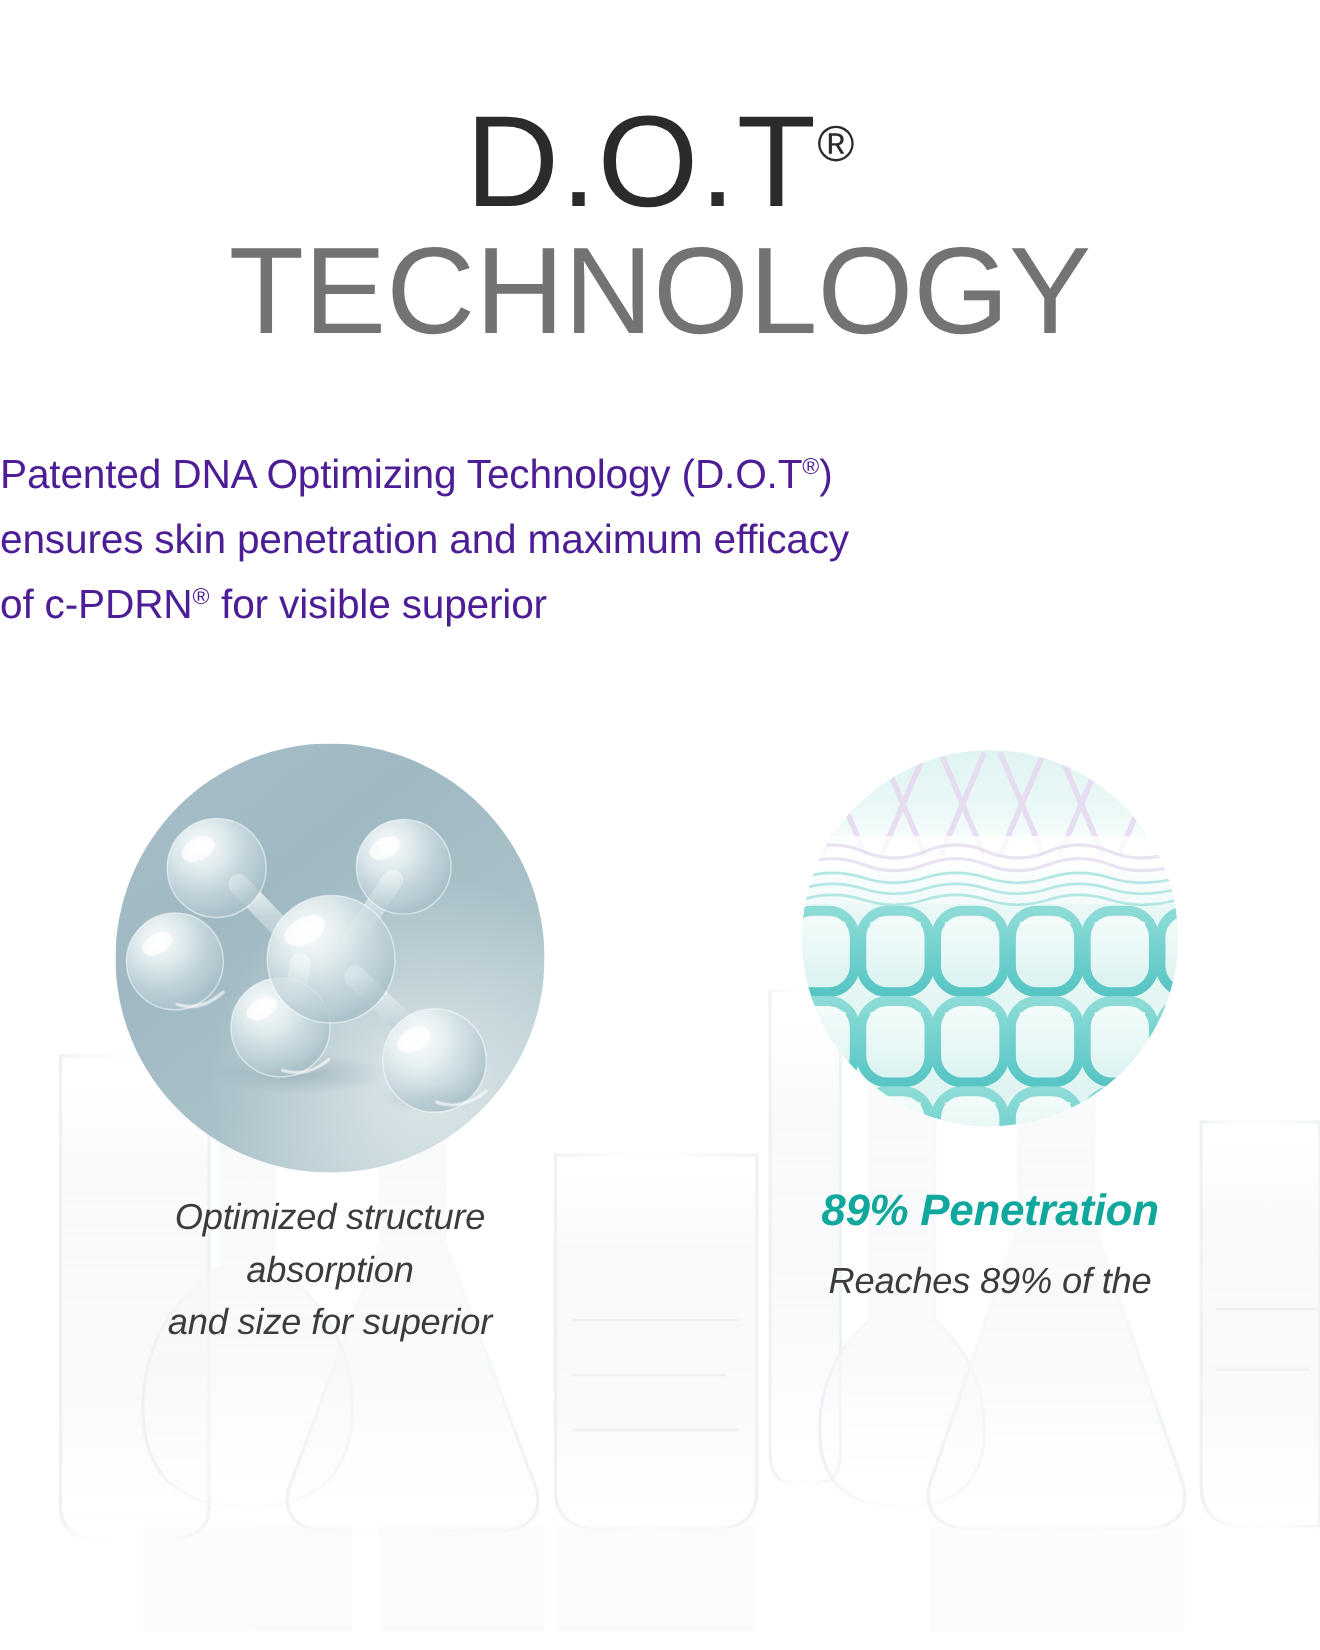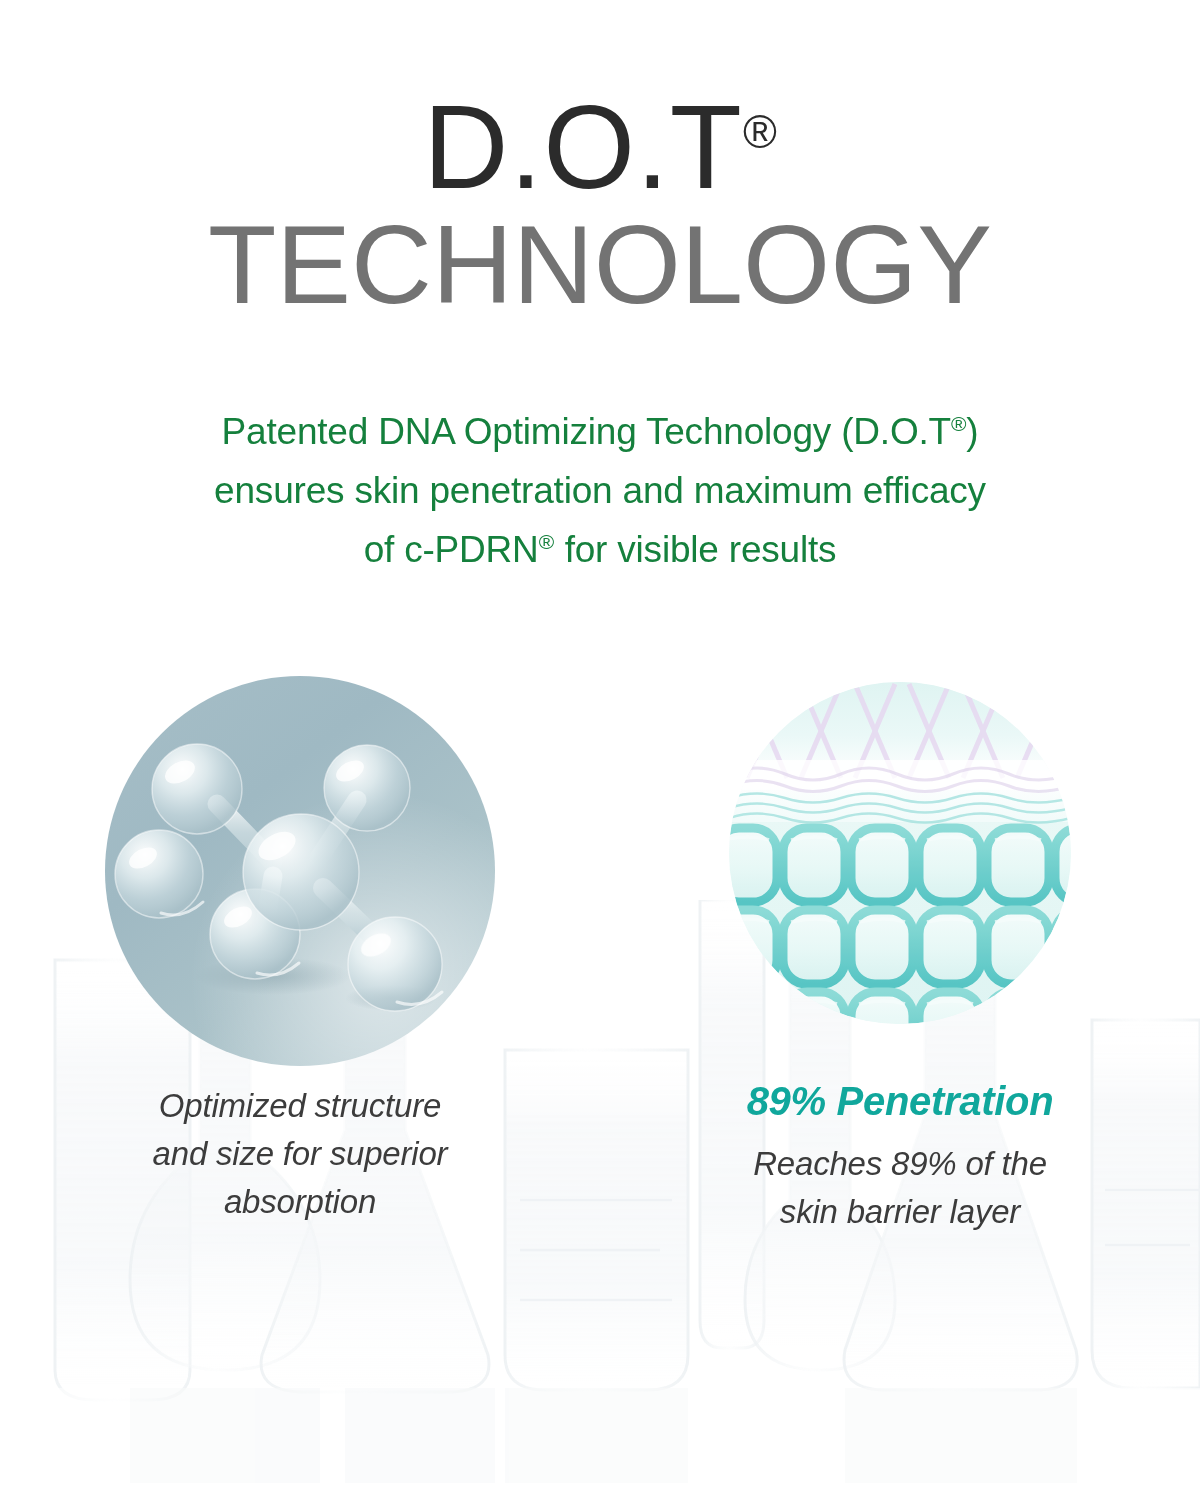--- a/index.html
+++ b/index.html
@@ -60,23 +60,23 @@
     color:#737373;
     white-space:nowrap;
     margin-top:4px;
   }
 
   
   .subtitle {
     position:absolute;
     left:0; top:402px;
     width:1200px;
-    text-align:center;
+    text-align:left;
     z-index:3;
-    color:#15803d;
+    color:#4c1d95;
     font-size:37px;
     line-height:59px;
     font-weight:300;
     letter-spacing:-0.2px;
   }
   .subtitle .reg {
     font-size:21px;
     vertical-align:super;
     line-height:0;
   }
@@ -200,21 +200,21 @@
   </div>
 
   <div class="title-block">
     <div class="title-line1"><span>D.O.T</span><span class="reg">®</span></div>
     <div class="title-line2">TECHNOLOGY</div>
   </div>
 
   <div class="subtitle">
     <div><span>Patented DNA Optimizing Technology (D.O.T</span><span class="reg">®</span><span>)</span></div>
     <div>ensures skin penetration and maximum efficacy</div>
-    <div><span>of c-PDRN</span><span class="reg reg-sp">®</span><span>for visible results</span></div>
+    <div><span>of c-PDRN</span><span class="reg reg-sp">®</span><span>for visible superior</span></div>
   </div>
 
   <div class="cards">
 
     <div class="card">
       <div class="circle-wrap">
         <div class="circle-molecule">
           <svg viewBox="0 0 390 390" aria-hidden="true">
             <defs>
               <radialGradient id="sph" cx="34%" cy="28%" r="72%">
@@ -267,22 +267,22 @@
               <path d="M152 297 q22 7 42 -10"></path>
               <path d="M56 237 q22 7 42 -11"></path>
             </g>
           </svg>
         </div>
       </div>
 
 
       <div class="card-body">
         <span>Optimized structure</span>
+        <span>absorption</span>
         <span>and size for superior</span>
-        <span>absorption</span>
       </div>
     </div>
 
     <div class="card">
       <div class="circle-wrap">
         <div class="circle-barrier">
           <svg viewBox="0 0 342 342" aria-hidden="true">
             <defs>
               <linearGradient id="topBand" x1="0" y1="0" x2="0" y2="1">
                 <stop offset="0%" stop-color="#dff4f2"></stop>
@@ -377,18 +377,17 @@
               <rect x="0" y="140" width="342" height="202" fill="#7fd4d2" opacity="0.08"></rect>
             </g>
           </svg>
         </div>
       </div>
 
       <div class="card-heading">89% Penetration</div>
 
       <div class="card-body">
         <span>Reaches 89% of the</span>
-        <span>skin barrier layer</span>
       </div>
     </div>
 
   </div>
 </div>
 
 </body></html>

